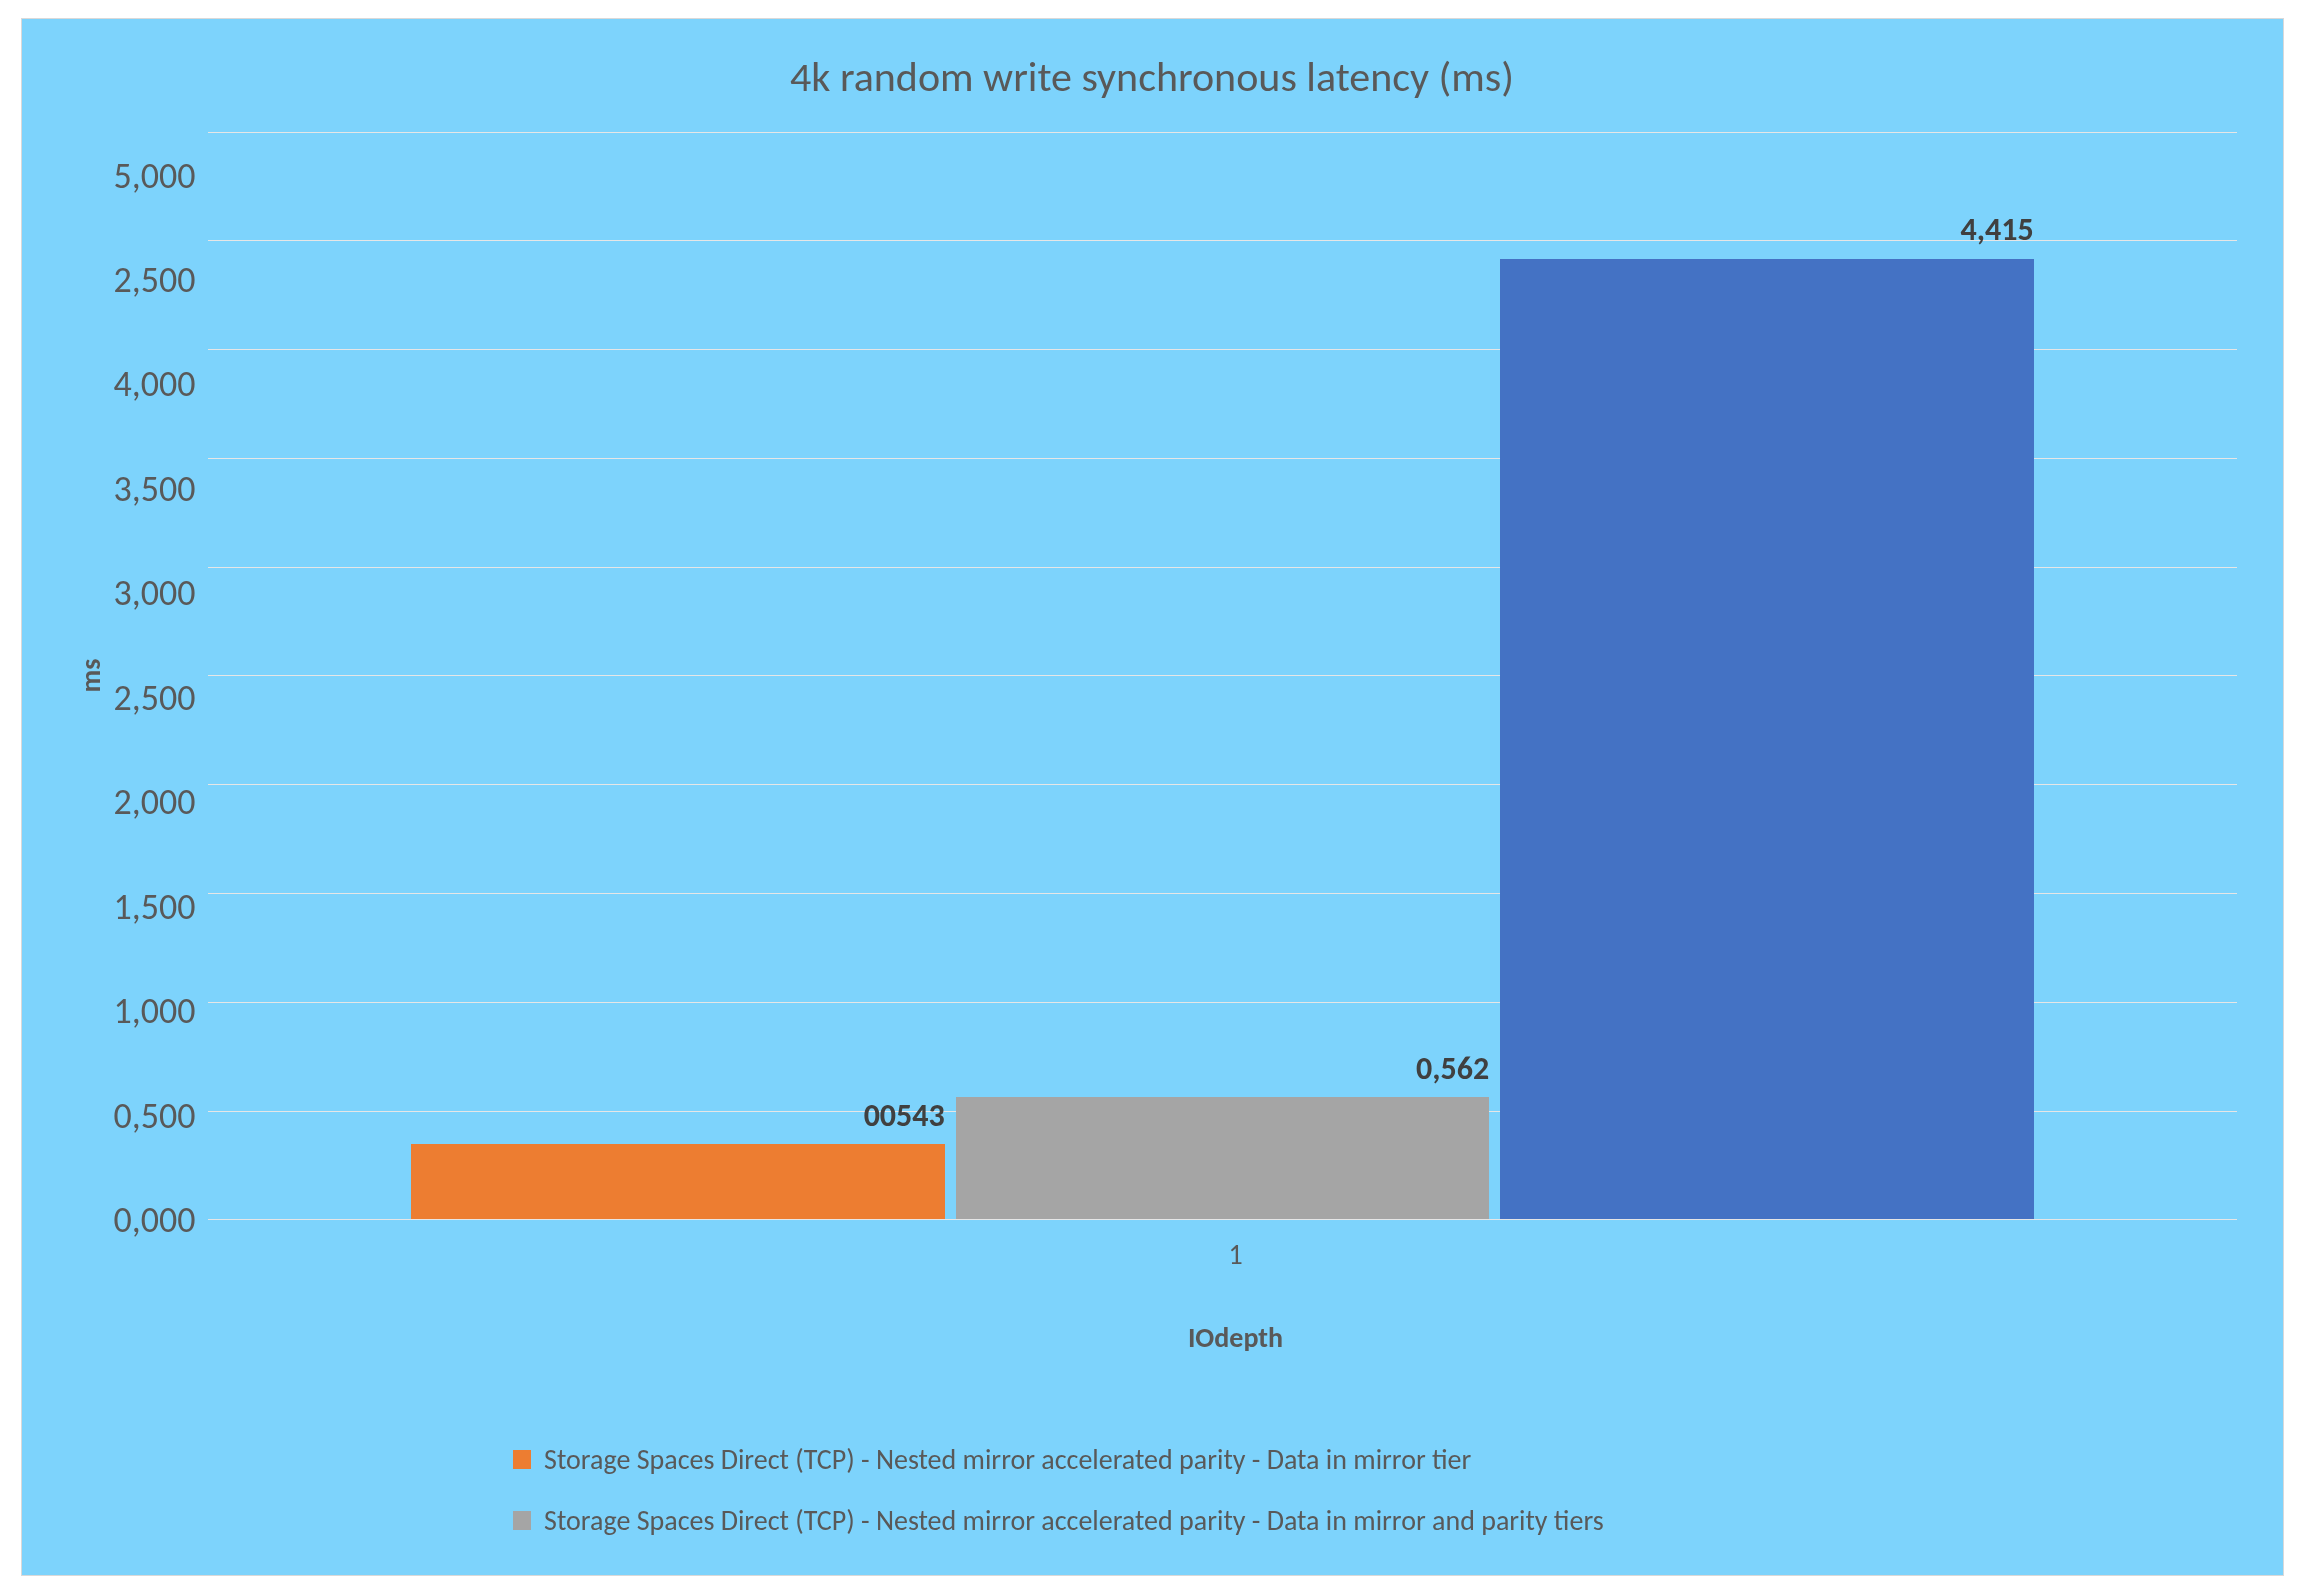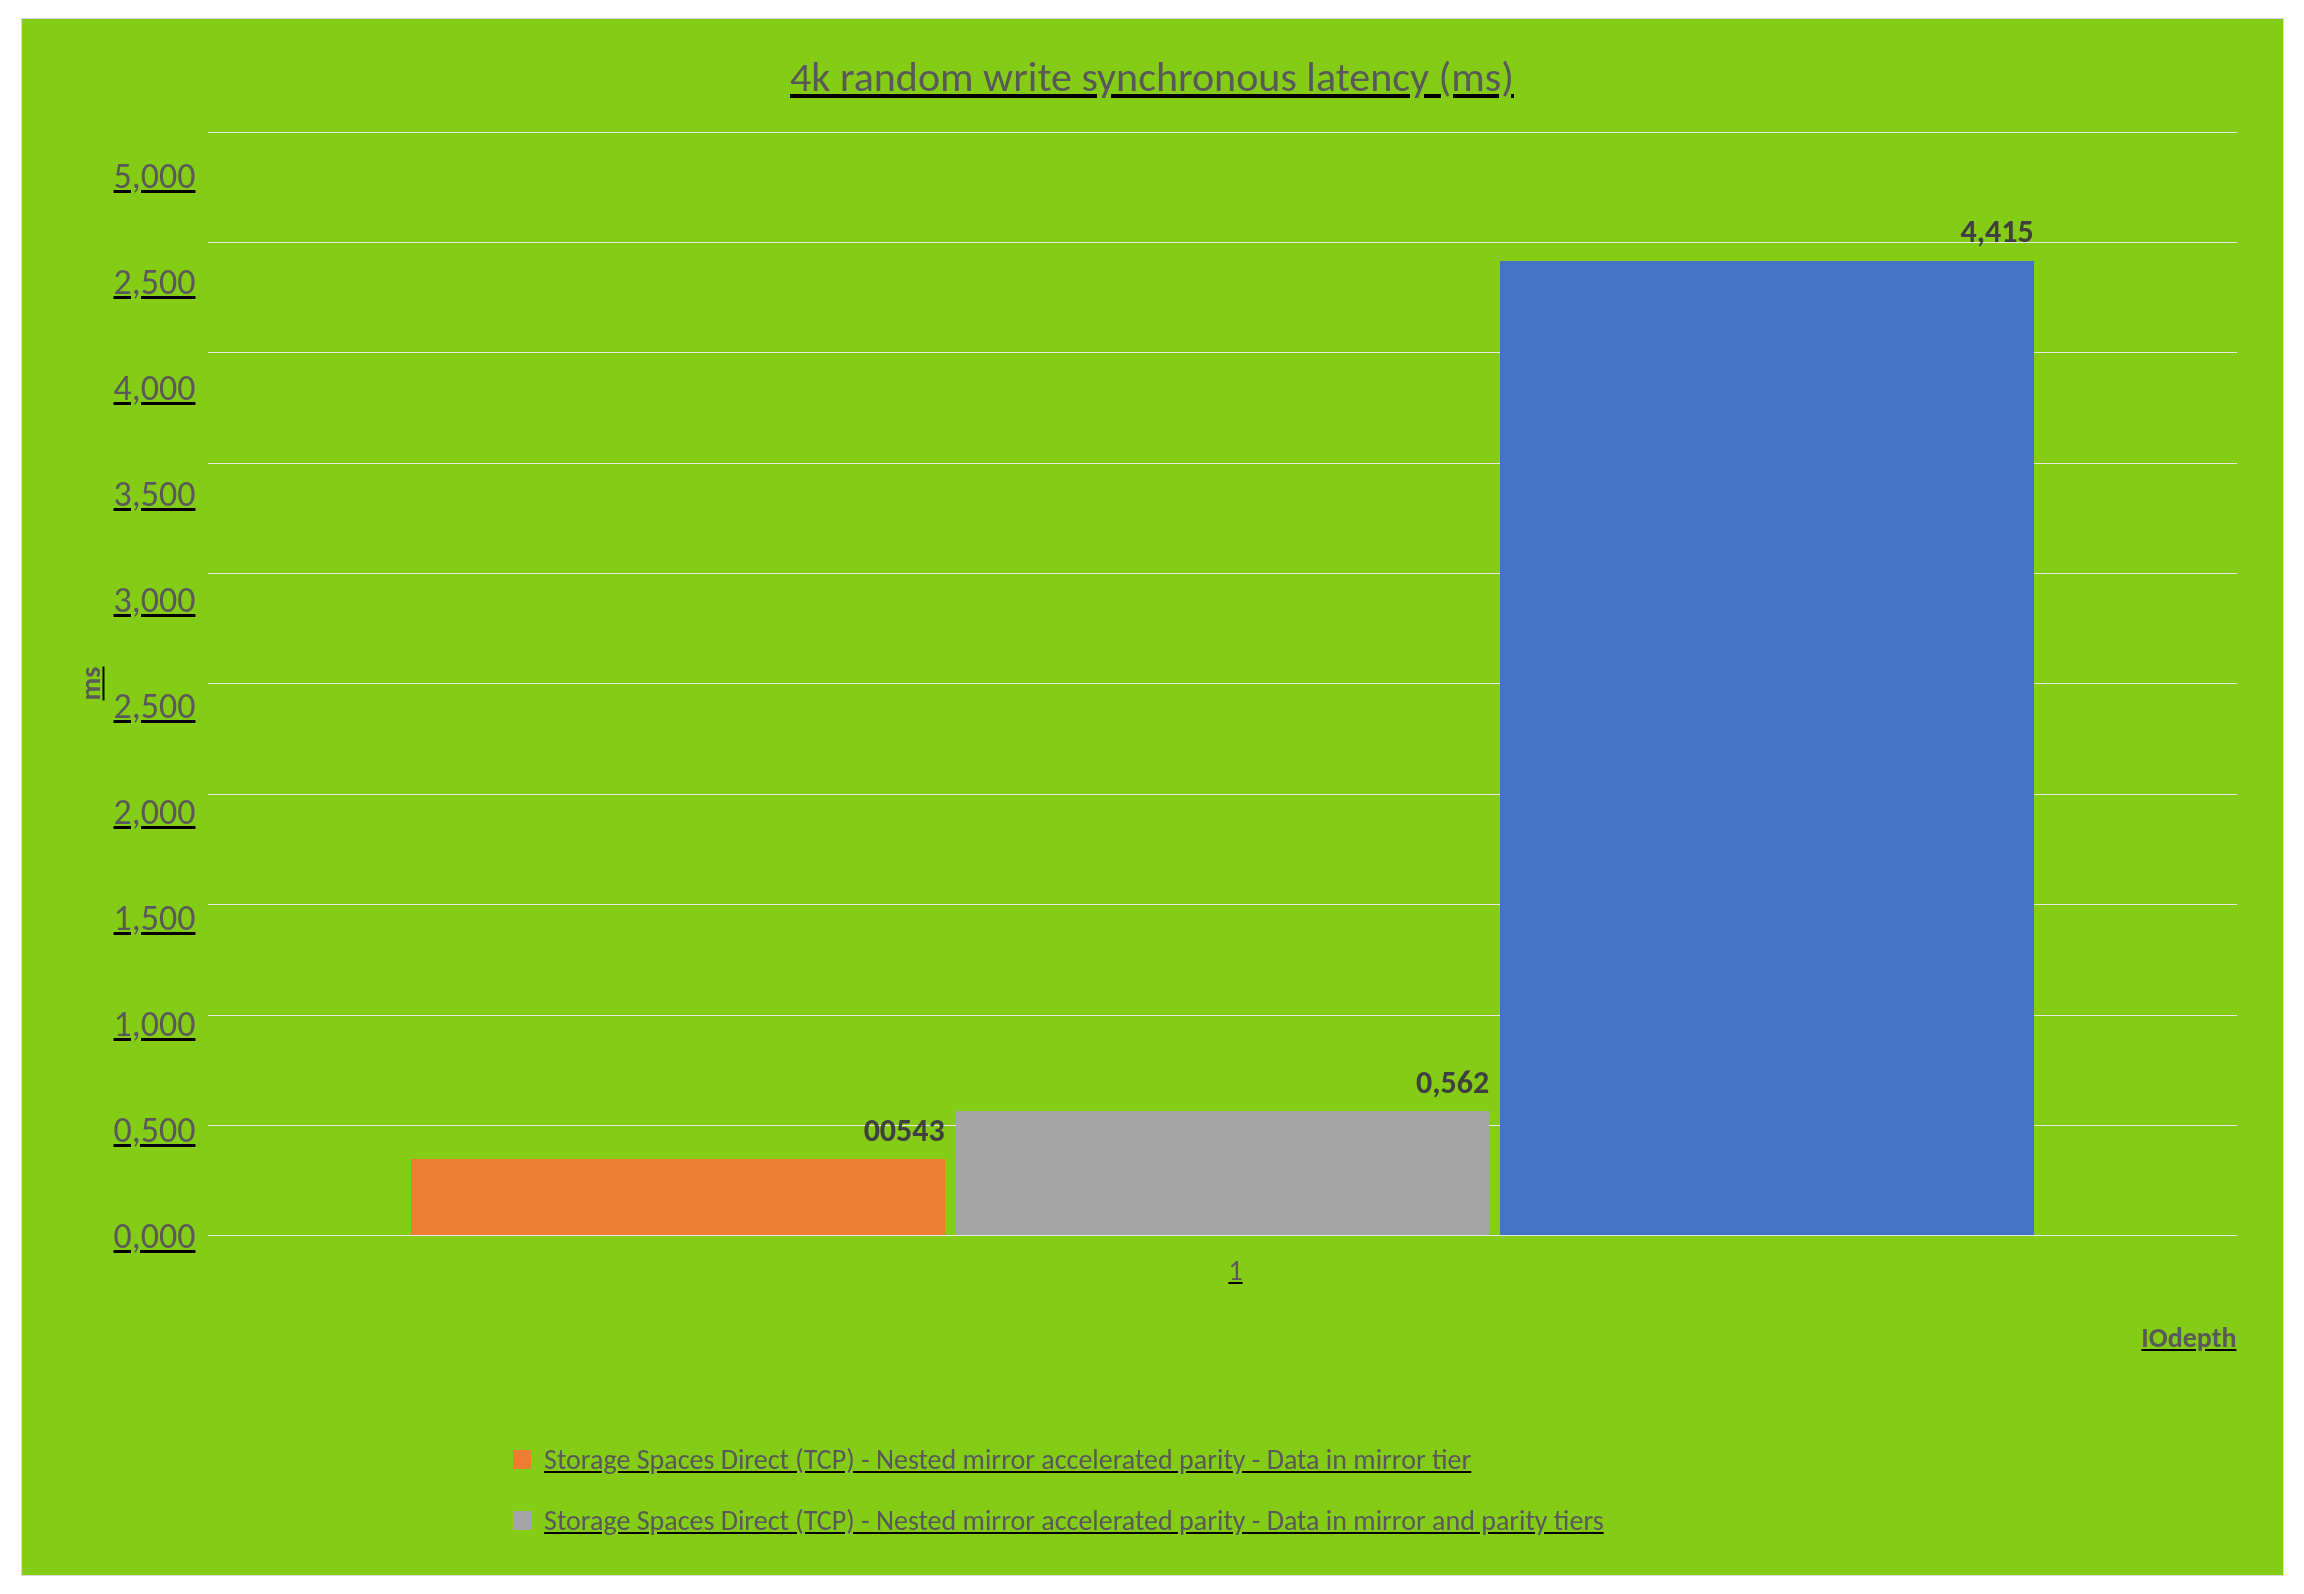--- a/index.html
+++ b/index.html
@@ -9,25 +9,24 @@
     width: 2304px;
     height: 1594px;
     display: flex;
     align-items: center;
     justify-content: center;
   }
   .chart-outer {
     width: 2263px;
     height: 1558px;
     border: 1.9px solid #d9d9d9;
-    background: #84cc16;
+    background: #7dd3fc;
     display: flex;
     flex-direction: column;
     padding: 32px 46px 37px 46px;
-    text-decoration: underline;
   }
   .title-block {
     text-align: center;
     margin-bottom: 28px;
   }
   .title-line {
     font-size: 42px;
     color: #595959;
     line-height: 1.25;
   }
@@ -108,25 +107,25 @@
   .below-plot {
     padding-left: 167px; 
   }
   .x-category {
     text-align: center;
     font-size: 28px;
     color: #595959;
     margin-top: 16.7px;
   }
   .xaxis-title {
-    text-align: right;
+    text-align: center;
     font-size: 28px;
     font-weight: bold;
     color: #595959;
-    margin-top: 32px;
+    margin-top: 48px;
   }
   .legend {
     margin-top: 87px;
     display: flex;
     flex-direction: column;
     gap: 26px;
     align-items: flex-start;
     padding-left: 278px;
   }
   .legend-item {

